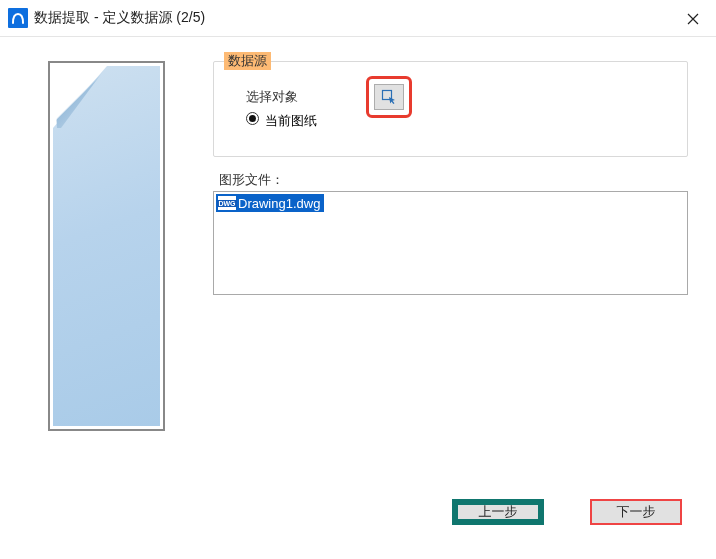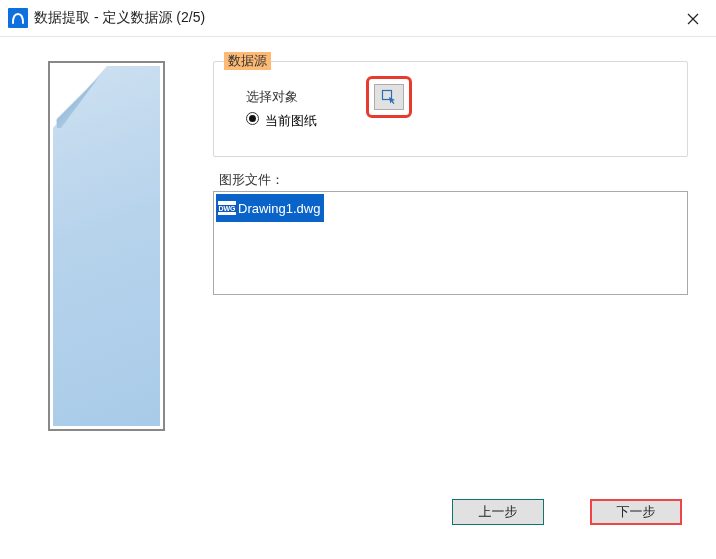--- a/index.html
+++ b/index.html
@@ -147,21 +147,21 @@
     .files-list {
       border: 1px solid #a9a9a9;
       height: 104px;
       padding: 2px;
       overflow: auto;
       background: #fff;
     }
     .file-item {
       display: flex;
       align-items: center;
-      height: 28px;
+      height: 18px;
       background: #0a63c9;
       color: #fff;
       width: fit-content;
       padding-right: 4px;
     }
     .file-icon {
       width: 18px;
       height: 14px;
       background: #fff;
       margin: 0 2px;
@@ -181,21 +181,21 @@
       height: 60px;
       display: flex;
       justify-content: flex-end;
       align-items: center;
       gap: 46px;
       padding-right: 34px;
     }
     .btn {
       width: 92px;
       height: 26px;
-      border: 1px solid #0f766e;
+      border: 6px solid #0f766e;
       background: #e1e1e1;
       font-size: 13px;
       color: #222;
       cursor: pointer;
       display: inline-flex;
       align-items: center;
       justify-content: center;
     }
     .btn.primary { border: 2px solid #ef4444; }
   </style>

